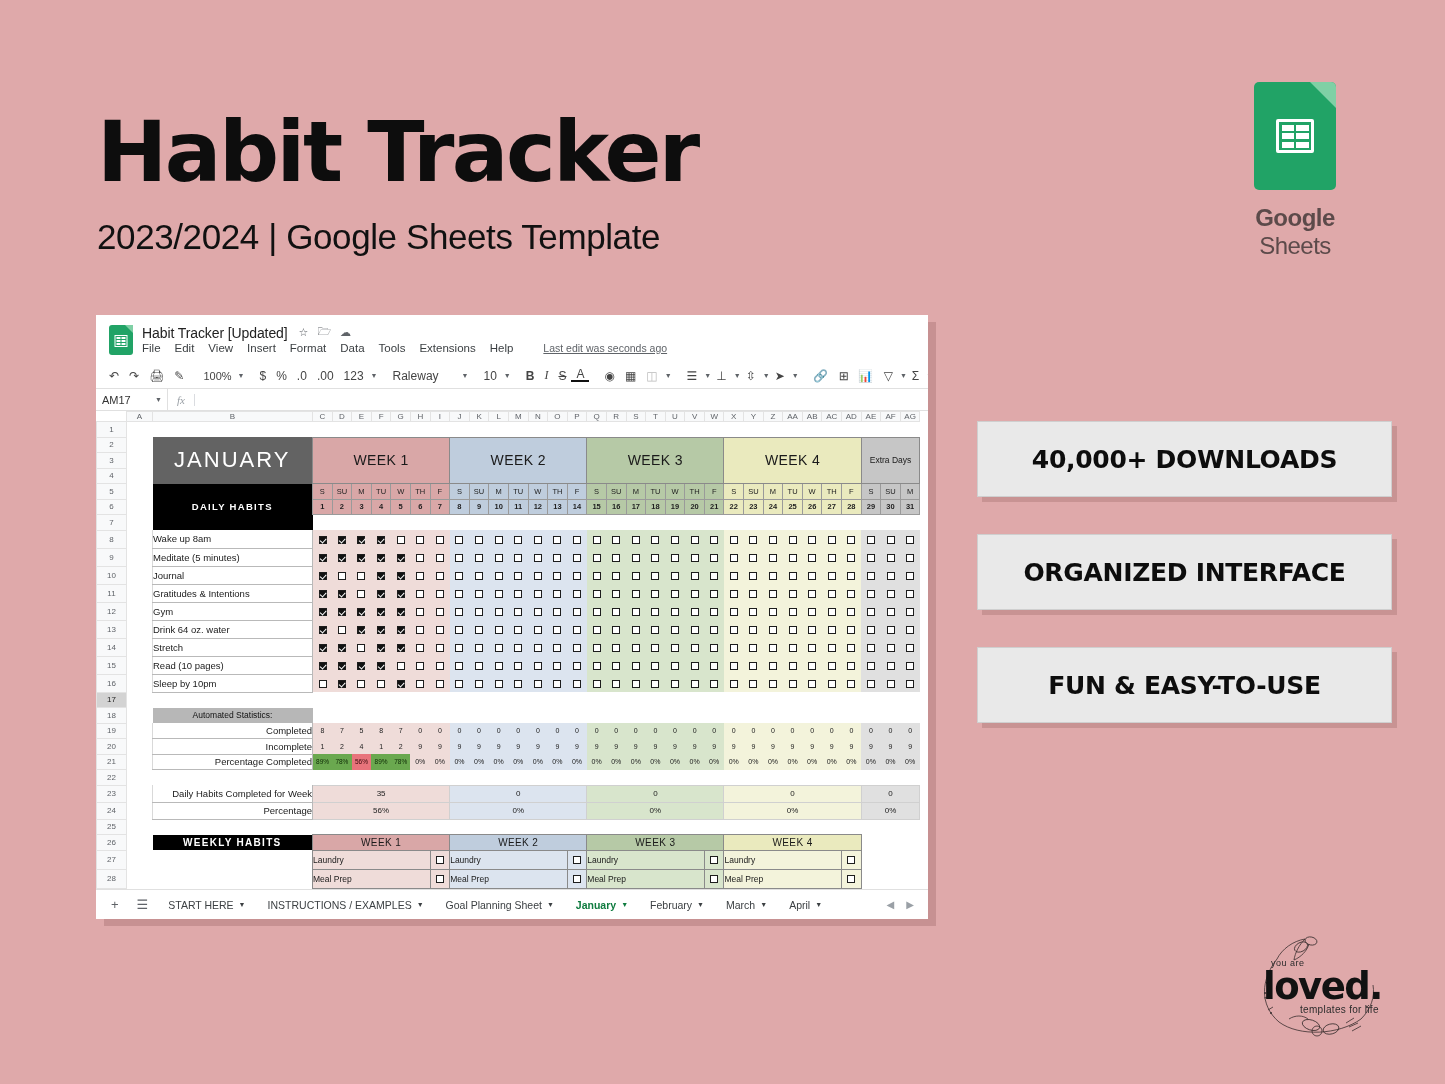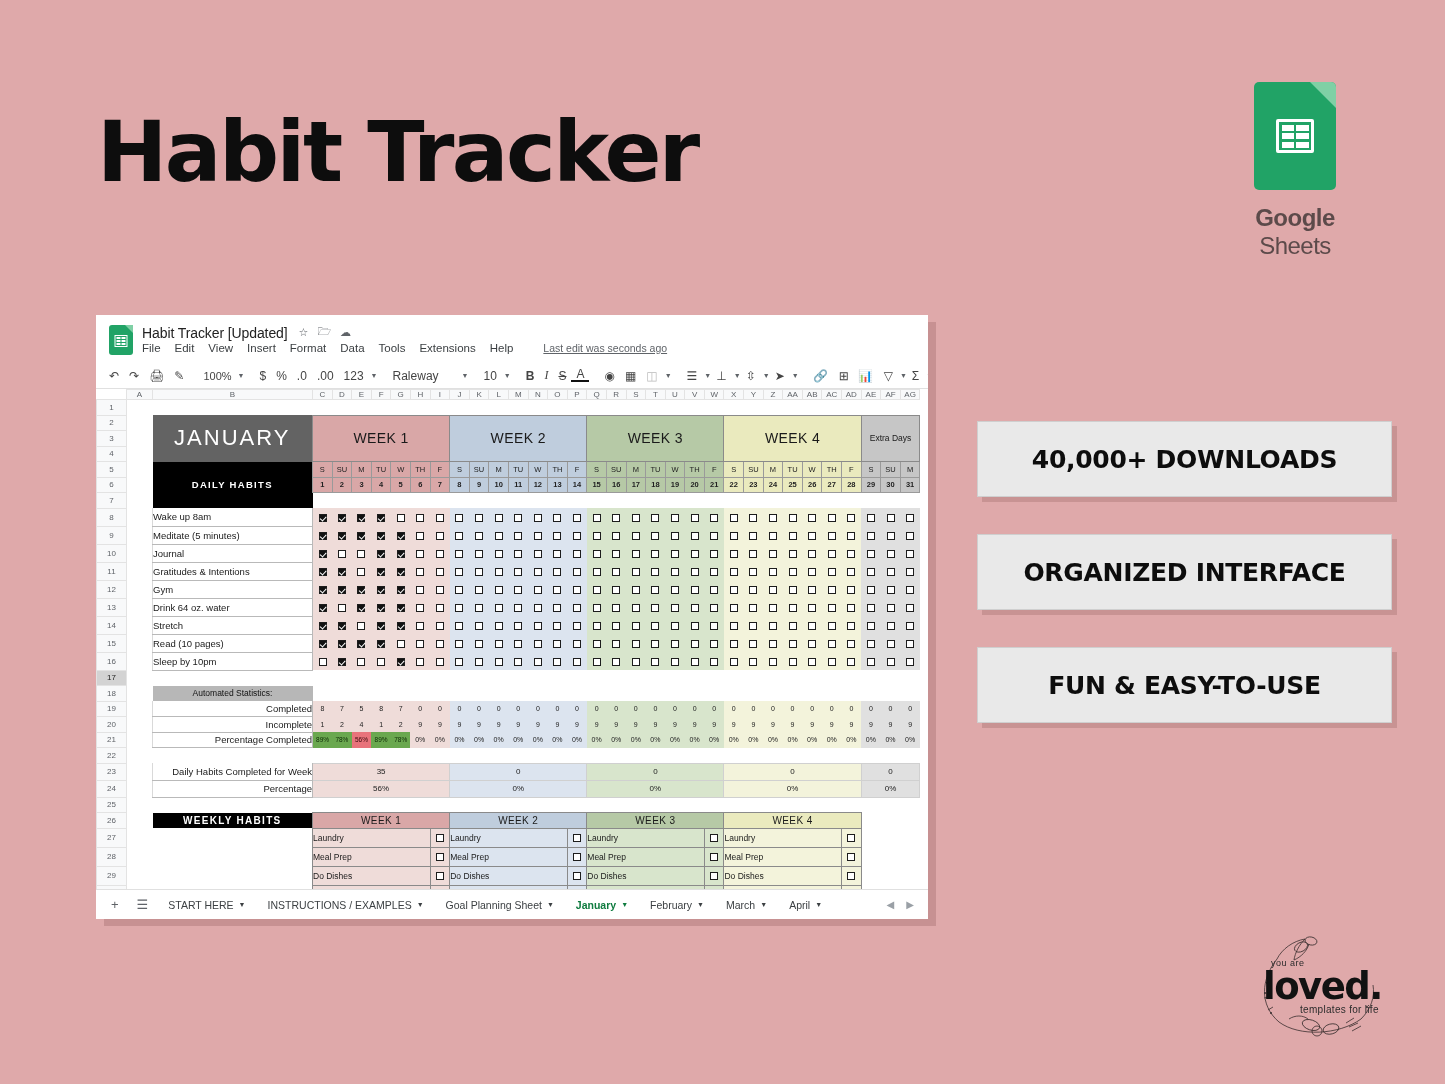--- a/index.html
+++ b/index.html
@@ -168,20 +168,21 @@
   #tabbar .tab { padding:0 11px; display:flex; align-items:center; gap:5px; height:30px; white-space:nowrap; }
   #tabbar .tab.active { color:#0f7b3f; font-weight:bold; background:#fff; box-shadow:inset 0 -3px 0 #fff; }
   #tabbar .tab .caret { font-size:7px; }
   #tabbar .navs { margin-left:auto; display:flex; gap:12px; color:#9aa0a6; font-size:10px; padding-right:8px;}
 </style>
 </head>
 <body>
 
 <div id="headline">
   <div id="title">Habit Tracker</div>
+  <div id="subtitle">2023/2024 | Google Sheets Template</div>
 </div>
 
 <div id="gs-logo">
   <div class="sheet-doc">
     <div class="fold"></div>
     <div class="grid-ico">
       <i></i>
         <i></i>
         <i></i>
         <i></i>
@@ -315,20 +316,29 @@
     <span class="sep"></span>
     <span class="tb">🔗</span>
     <span class="tb">⊞</span>
     <span class="tb">📊</span>
     <span class="tb">▽</span>
       <span class="caret">▼</span>
     <span class="tb">Σ</span>
       <span class="caret">▼</span>
   </div>
 
+  <div id="formula-bar">
+    <div id="namebox">
+      <span>AM17</span>
+      <span class="caret">▼</span>
+    </div>
+    <span id="fxbox">fx</span>
+    <span id="fx-divider"></span>
+    <span style="padding-left:8px"></span>
+  </div>
 
   <div id="grid-area">
     <table class="gr" id="gtable">
         <tbody>
           <tr>
             <th class="colhdr" style="width:30px;border:none;background:#fff"></th>
             <th class="colhdr" style="width:26px">A</th>
             <th class="colhdr" style="width:160px">B</th>
             <th class="colhdr" style="width:19.6px">C</th>
             <th class="colhdr" style="width:19.6px">D</th>

